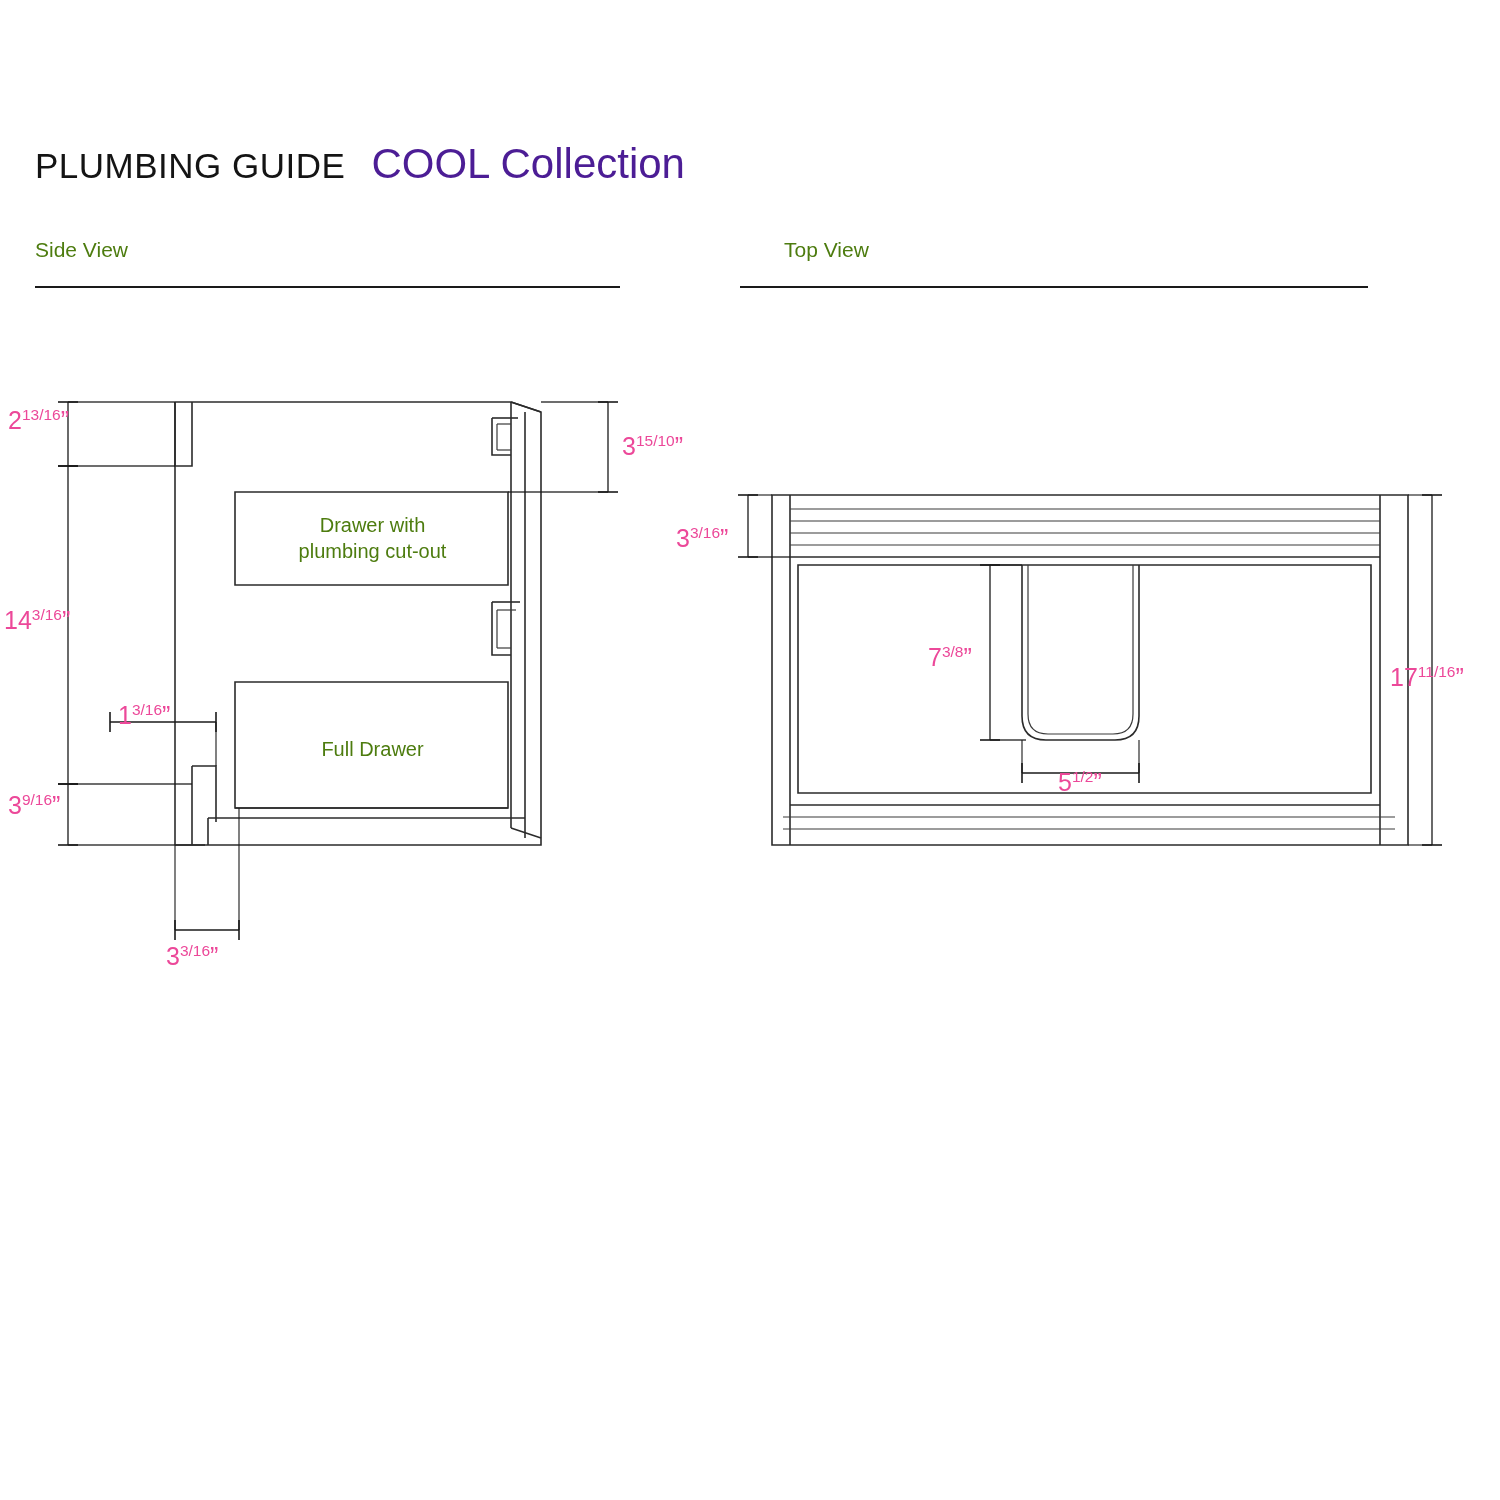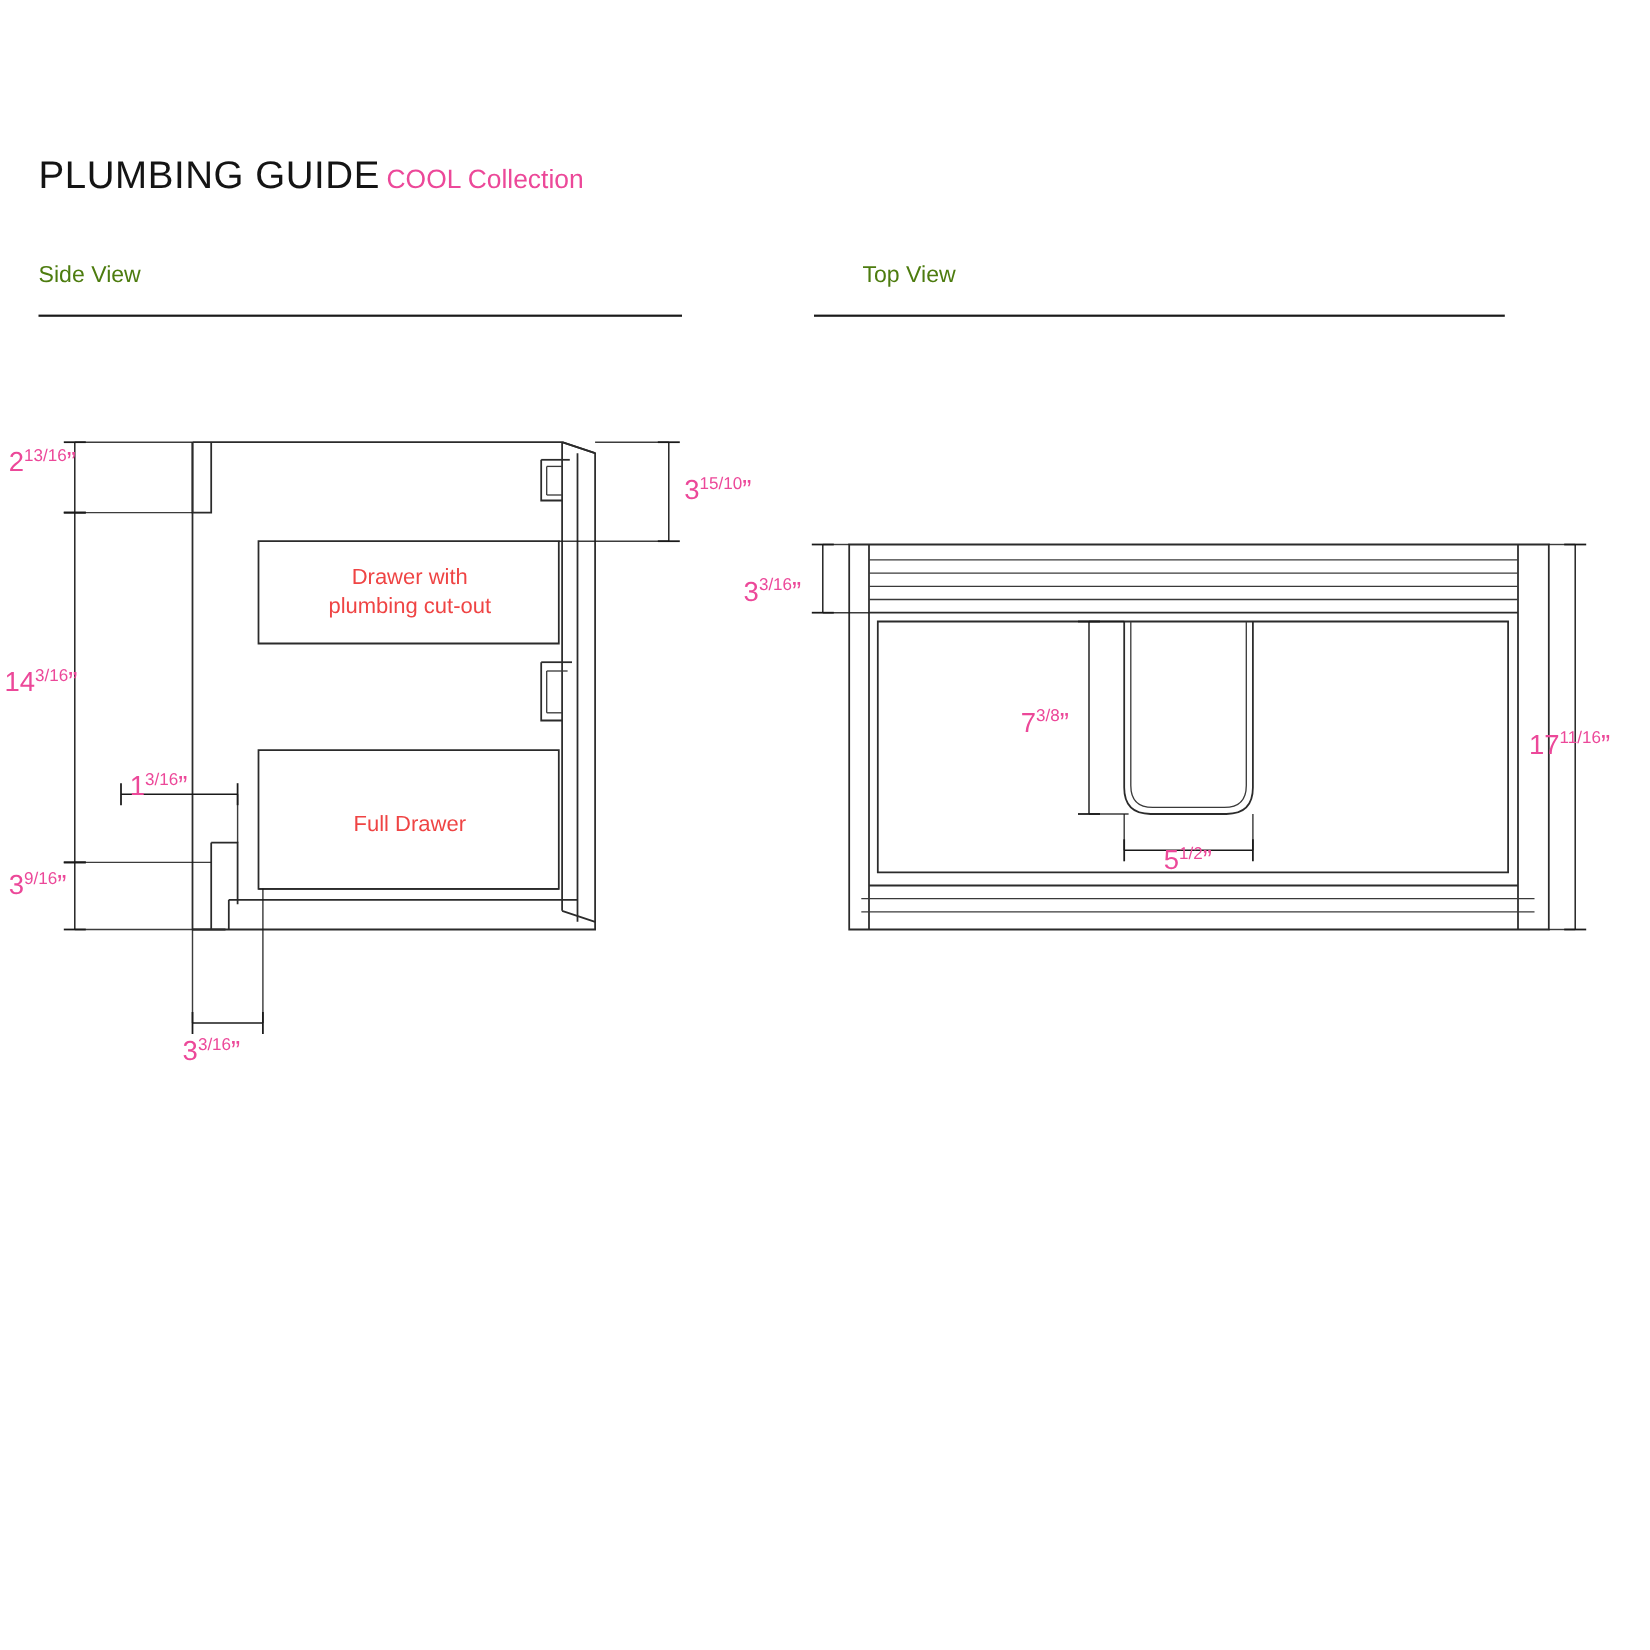--- a/index.html
+++ b/index.html
@@ -19,30 +19,30 @@
     position: absolute;
     inset: 0;
   }
   
   .title-row {
     position: absolute;
     left: 35px;
     top: 140px;
     display: flex;
     align-items: baseline;
-    gap: 6px;
+    gap: 26px;
   }
   .title-main {
     font-size: 35px;
     letter-spacing: 0.5px;
     color: #141414;
   }
   .title-sub {
-    font-size: 24px;
-    color: #ec4899;
+    font-size: 42px;
+    color: #4c1d95;
   }
   .section-label {
     position: absolute;
     font-size: 21px;
     color: #4d7c0f;
   }
   .section-rule {
     position: absolute;
     height: 0;
     border-top: 2px solid #1a1a1a;
@@ -90,21 +90,21 @@
     line-height: 1;
   }
   .dim-text sup {
     font-size: 0.62em;
     vertical-align: super;
     line-height: 0;
   }
   .part-text {
     position: absolute;
     font-size: 20px;
-    color: #ef4444;
+    color: #4d7c0f;
     text-align: center;
     line-height: 1.3;
     white-space: pre-line;
   }
 </style>
 </head>
 <body>
 
 <div class="page">
 

